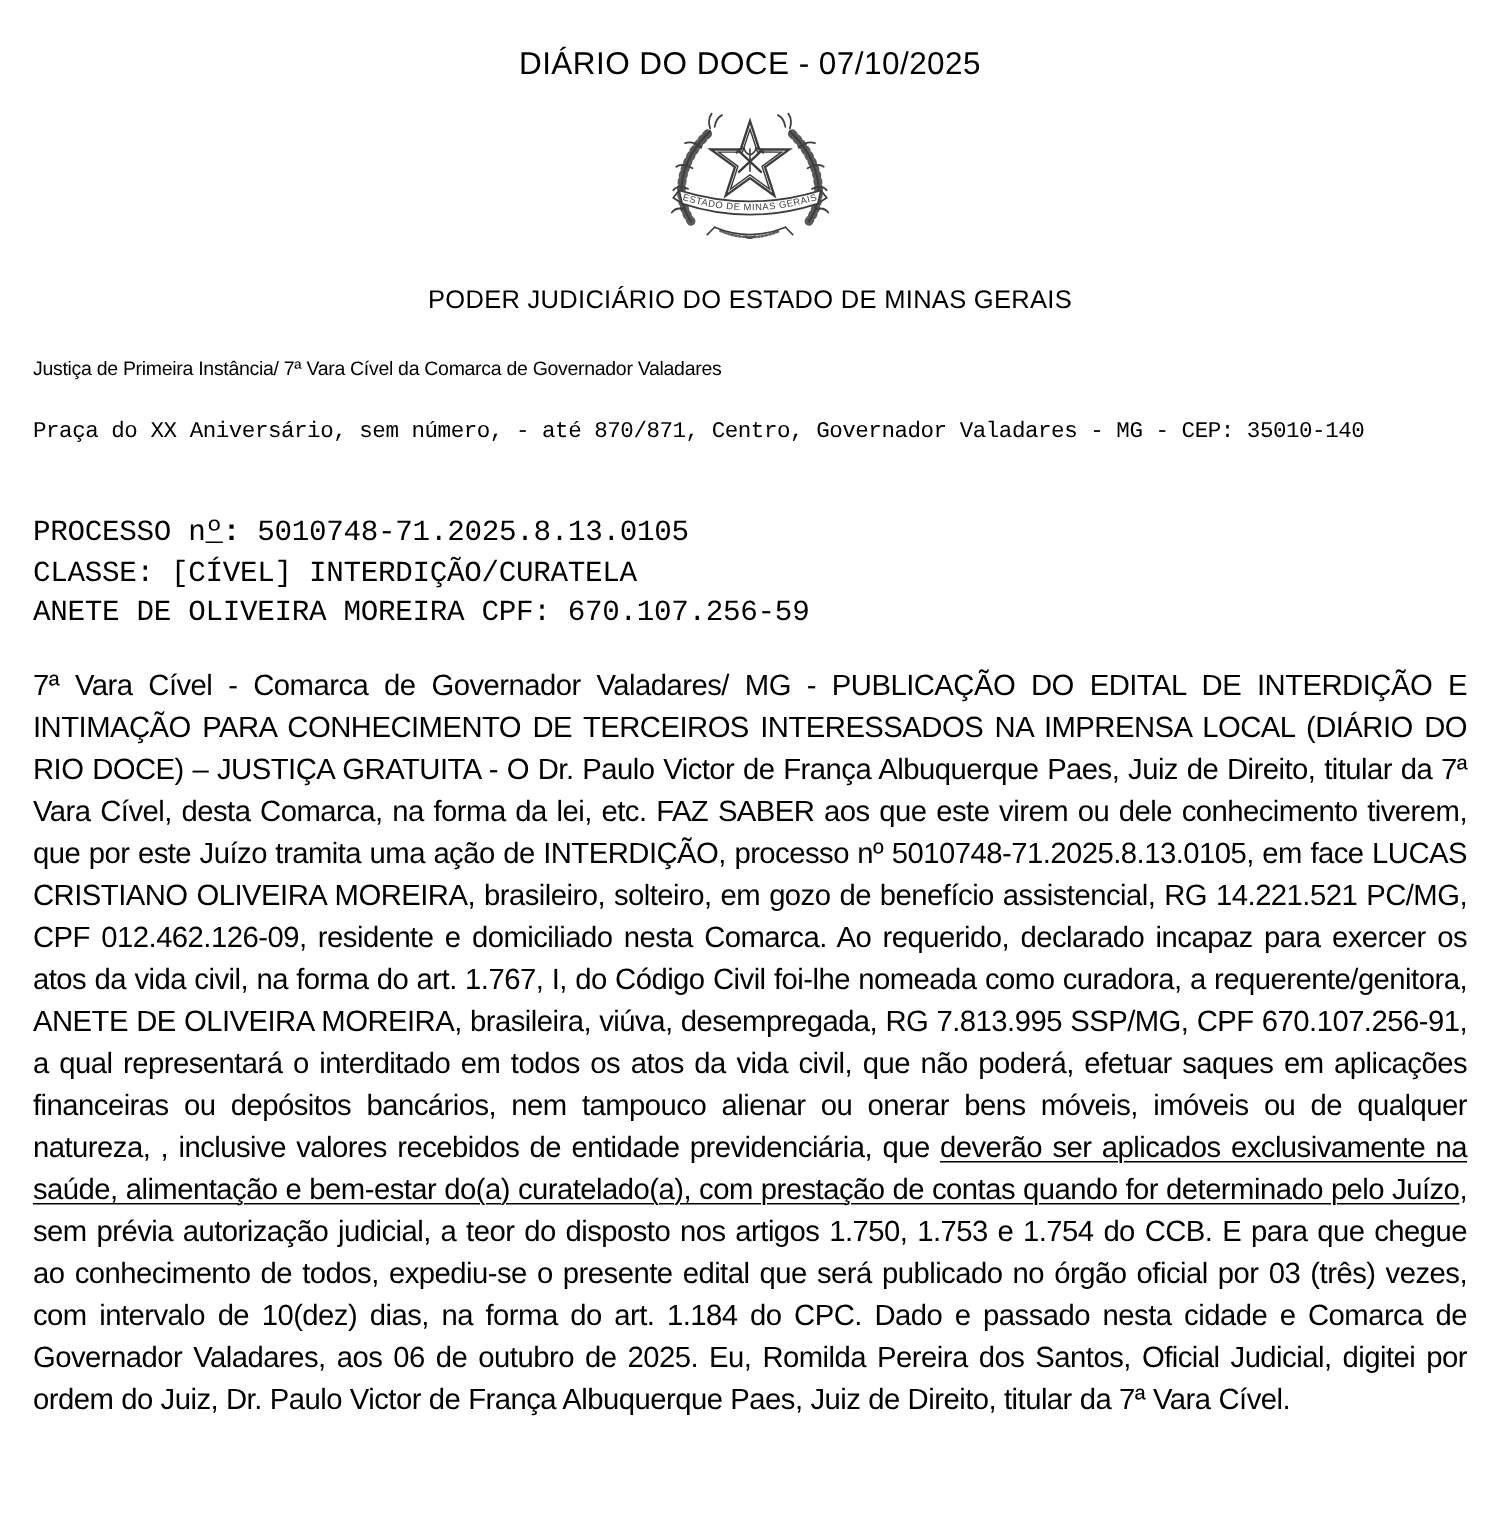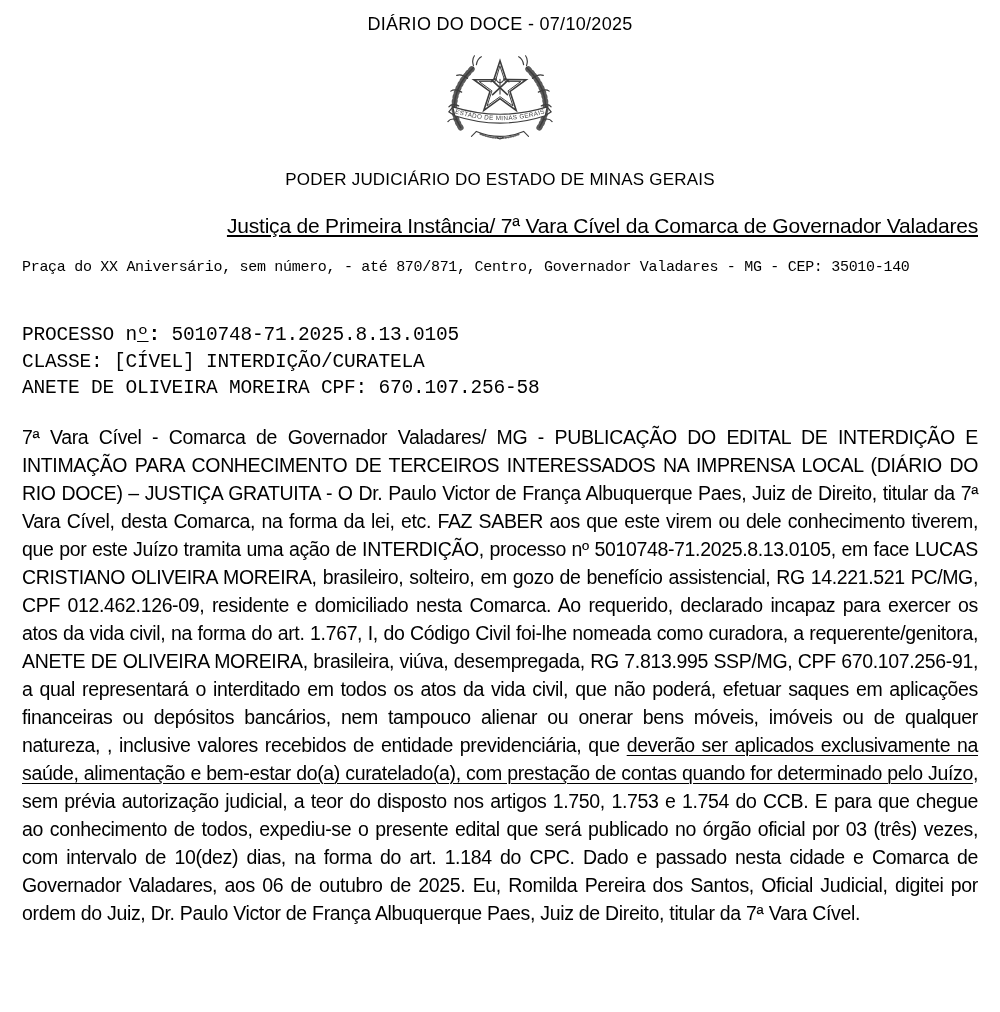--- a/index.html
+++ b/index.html
@@ -13,44 +13,43 @@
     overflow: hidden;
     font-family: "Liberation Sans", "DejaVu Sans", sans-serif;
     color: #000000;
     -webkit-font-smoothing: antialiased;
   }
   .page {
     width: 956px;
     padding: 0 22px;
   }
   .doc-title {
-    padding-top: 14px;
+    padding-top: 31px;
     text-align: center;
-    font-size: 18px;
+    font-size: 21px;
     letter-spacing: 0.3px;
   }
   .crest-wrap {
     margin-top: 15px;
     text-align: center;
     line-height: 0;
   }
   .org-line {
     margin-top: 19px;
     text-align: center;
     font-size: 17px;
     line-height: 22px;
     letter-spacing: 0.2px;
   }
   .court-line {
     margin-top: 23px;
-    text-align: right;
-    font-size: 21px;
+    text-align: left;
+    font-size: 13px;
     line-height: 24px;
     letter-spacing: -0.2px;
-    text-decoration: underline;
   }
   .address-line {
     margin-top: 18px;
     text-align: left;
     font-size: 15px;
     line-height: 24px;
     letter-spacing: -0.3px;
     font-family: Liberation Mono, monospace;
   }
   .process-block {
@@ -123,18 +122,18 @@
 
   <div class="org-line">PODER JUDICIÁRIO DO ESTADO DE MINAS GERAIS</div>
 
   <div class="court-line">Justiça de Primeira Instância/ 7ª Vara Cível da Comarca de Governador Valadares</div>
 
   <div class="address-line">Praça do XX Aniversário, sem número, - até 870/871, Centro, Governador Valadares - MG - CEP: 35010-140</div>
 
   <div class="process-block">
     <div><span>PROCESSO n</span><span class="ordinal">º</span><span class="b">:</span><span> 5010748-71.2025.8.13.0105</span></div>
     <div>CLASSE: [CÍVEL] INTERDIÇÃO/CURATELA</div>
-    <div>ANETE DE OLIVEIRA MOREIRA CPF: 670.107.256-58</div>
+    <div>ANETE DE OLIVEIRA MOREIRA CPF: 670.107.256-59</div>
   </div>
 
   <div class="body-par"><span>7ª Vara Cível - Comarca de Governador Valadares/ MG - PUBLICAÇÃO DO EDITAL DE INTERDIÇÃO E INTIMAÇÃO PARA CONHECIMENTO DE TERCEIROS INTERESSADOS NA IMPRENSA LOCAL (DIÁRIO DO RIO DOCE) – JUSTIÇA GRATUITA - O Dr. Paulo Victor de França Albuquerque Paes, Juiz de Direito, titular da 7ª Vara Cível, desta Comarca, na forma da lei, etc. FAZ SABER aos que este virem ou dele conhecimento tiverem, que por este Juízo tramita uma ação de INTERDIÇÃO, processo nº 5010748-71.2025.8.13.0105, em face LUCAS CRISTIANO OLIVEIRA MOREIRA, brasileiro, solteiro, em gozo de benefício assistencial, RG 14.221.521 PC/MG, CPF 012.462.126-09, residente e domiciliado nesta Comarca. Ao requerido, declarado incapaz para exercer os atos da vida civil, na forma do art. 1.767, I, do Código Civil foi-lhe nomeada como curadora, a requerente/genitora, ANETE DE OLIVEIRA MOREIRA, brasileira, viúva, desempregada, RG 7.813.995 SSP/MG, CPF 670.107.256-91, a qual representará o interditado em todos os atos da vida civil, que não poderá, efetuar saques em aplicações financeiras ou depósitos bancários, nem tampouco alienar ou onerar bens móveis, imóveis ou de qualquer natureza, , inclusive valores recebidos de entidade previdenciária, que </span><span class="u">deverão ser aplicados exclusivamente na saúde, alimentação e bem-estar do(a) curatelado(a), com prestação de contas quando for determinado pelo Juízo</span><span>, sem prévia autorização judicial, a teor do disposto nos artigos 1.750, 1.753 e 1.754 do CCB. E para que chegue ao conhecimento de todos, expediu-se o presente edital que será publicado no órgão oficial por 03 (três) vezes, com intervalo de 10(dez) dias, na forma do art. 1.184 do CPC. Dado e passado nesta cidade e Comarca de Governador Valadares, aos 06 de outubro de 2025. Eu, Romilda Pereira dos Santos, Oficial Judicial, digitei por ordem do Juiz, Dr. Paulo Victor de França Albuquerque Paes, Juiz de Direito, titular da 7ª Vara Cível.</span></div>
 
 </div>
 
 </body></html>

